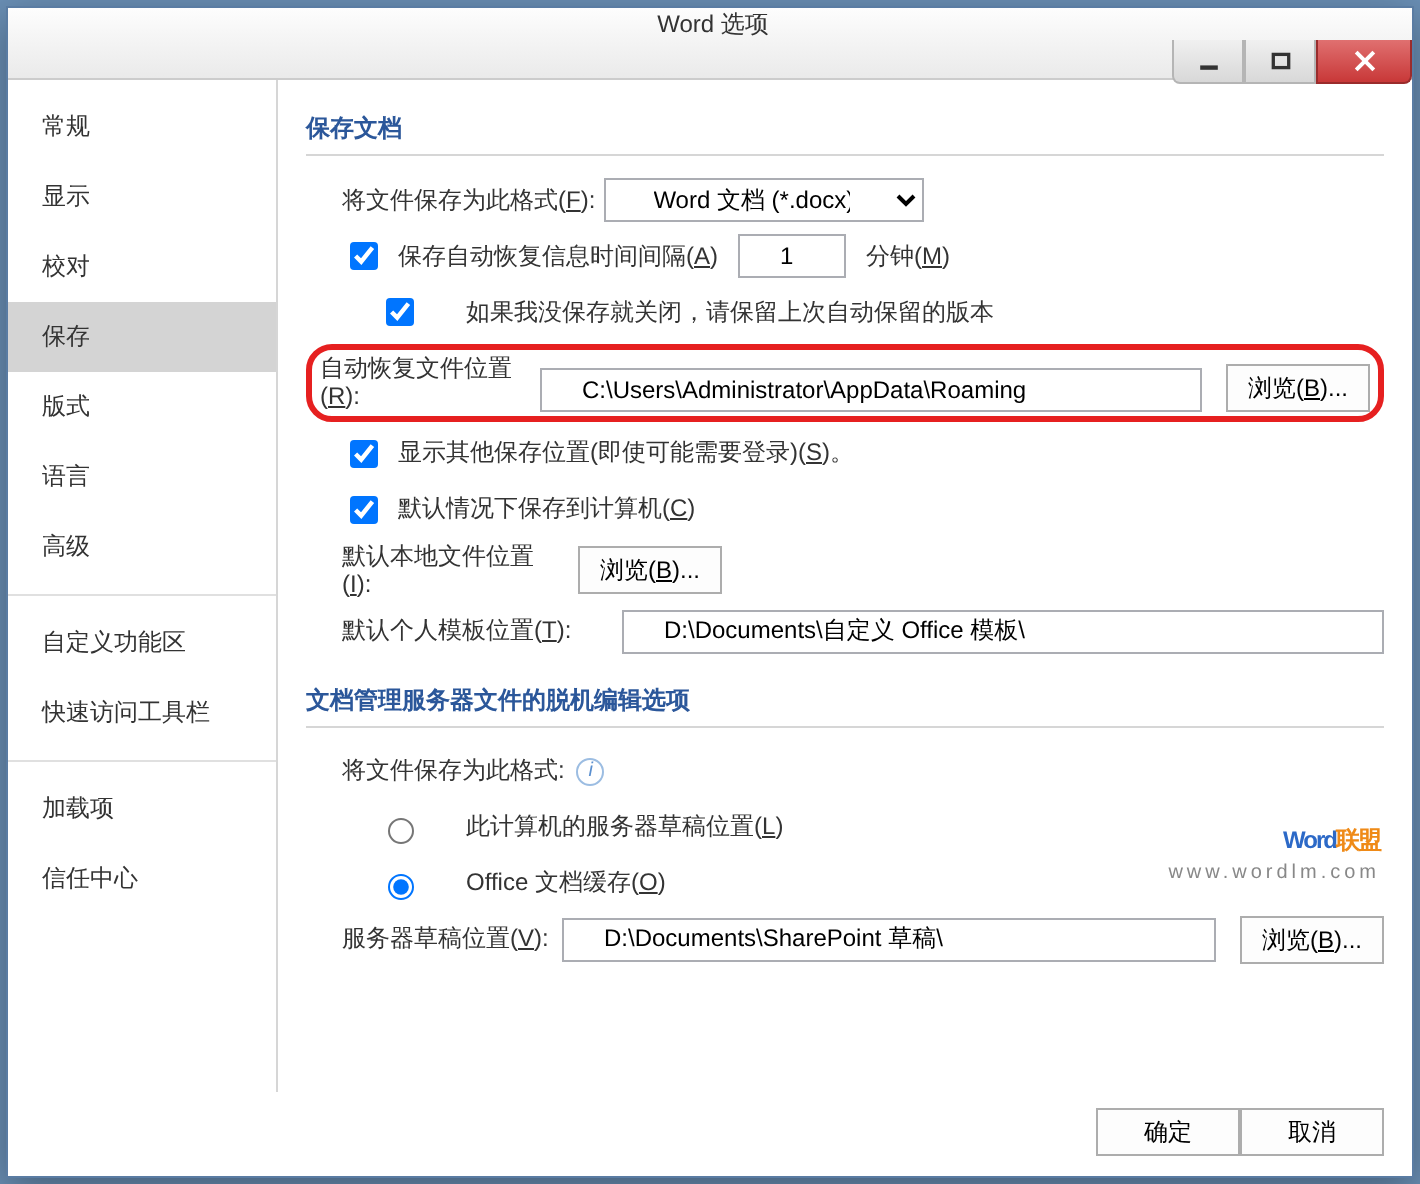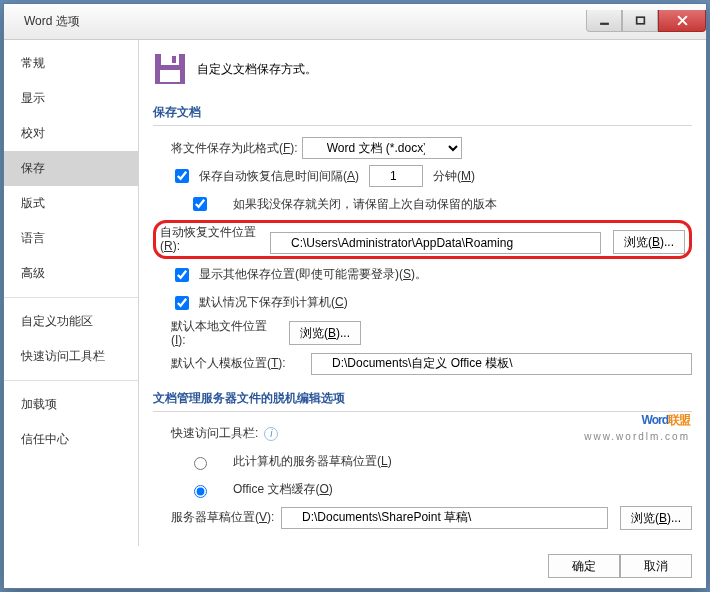--- a/index.html
+++ b/index.html
@@ -1,18 +1,18 @@
 <!DOCTYPE html>
 <html><head>
 <meta charset="utf-8">
 <style>
 * { box-sizing: border-box; font-family: "Microsoft YaHei", "Segoe UI", Tahoma, sans-serif; font-size: 12px; }
 body { margin: 0; background: #6a8fb5; padding: 3px; }
 .window { width: 704px; height: 586px; background: #fff; border: 1px solid #5a7ca3; box-shadow: 0 6px 20px rgba(0,0,0,0.35); position: relative; }
-.titlebar { height: 36px; background: linear-gradient(#fdfdfd, #eaeaea); border-bottom: 1px solid #ccc; display: flex; align-items: center; padding: 0 0 0 20px; }
+.titlebar { height: 36px; background: linear-gradient(#fdfdfd, #eaeaea); border-bottom: 1px solid #ccc; display: flex; align-items: center; padding: 0 0 0 3px; flex-direction: column; }
 .title { color: #333; }
 .winbtns { margin-left: auto; display: flex; }
 .winbtn { width: 36px; height: 22px; display: flex; align-items: center; justify-content: center; border: 1px solid #b5b5b5; border-top: none; background: linear-gradient(#f0f0f0,#d8d8d8); cursor: pointer; position: relative; top: -1px; }
 .winbtn.min { border-radius: 0 0 0 4px; }
 .winbtn.close { width: 48px; background: linear-gradient(#e07070, #c83838); border-color: #9a2c2c; border-radius: 0 0 4px 0; color: #fff; }
 .winbtn svg { width: 11px; height: 11px; }
 .body { display: flex; height: 506px; }
 .sidebar { width: 135px; border-right: 1px solid #d6d6d6; background: #fff; padding-top: 6px; }
 .navitem { padding: 8px 16px; cursor: pointer; color: #333; border: 1px solid transparent; }
 .navitem.sel { background: #d4d4d4; }
@@ -80,29 +80,20 @@
       <div class="navitem">高级</div>
       <div class="navsep"></div>
       <div class="navitem">自定义功能区</div>
       <div class="navitem">快速访问工具栏</div>
       <div class="navsep"></div>
       <div class="navitem">加载项</div>
       <div class="navitem">信任中心</div>
     </div>
 
     <div class="content">
-      <div class="header">
-        <svg class="saveicon" viewBox="0 0 34 34">
-            <rect x="2" y="2" width="30" height="30" fill="#8d5ba6"></rect>
-            <rect x="8" y="2" width="18" height="11" fill="#fff"></rect>
-            <rect x="19" y="4" width="4" height="7" fill="#8d5ba6"></rect>
-            <rect x="7" y="18" width="20" height="12" fill="#fff"></rect>
-          </svg>
-        <span>自定义文档保存方式。</span>
-      </div>
 
       <div class="secthdr">保存文档</div>
 
       <div class="row indent1">
         <label><span>将文件保存为此格式(</span><span class="u">F</span><span>):</span></label>
         <select class="combo"><option>Word 文档 (*.docx)</option></select>
       </div>
 
       <div class="row indent1">
         <input type="checkbox" class="chk" checked="" style="">
@@ -139,21 +130,21 @@
       </div>
 
       <div class="row indent1">
         <label style="width:136px"><span>默认个人模板位置(</span><span class="u">T</span><span>):</span></label>
         <input type="text" class="pathbox" value="D:\Documents\自定义 Office 模板\" style="">
       </div>
 
       <div class="secthdr" style="margin-top:10px">文档管理服务器文件的脱机编辑选项</div>
 
       <div class="row indent1">
-        <label>快速访问工具栏:</label>
+        <label>将文件保存为此格式:</label>
         <span class="info">i</span>
       </div>
       <div class="row indent2">
         <input type="radio" name="co" class="radio" style="">
         <label><span>此计算机的服务器草稿位置(</span><span class="u">L</span><span>)</span></label>
       </div>
       <div class="row indent2">
         <input type="radio" name="co" class="radio" checked="" style="">
         <label><span>Office 文档缓存(</span><span class="u">O</span><span>)</span></label>
       </div>

